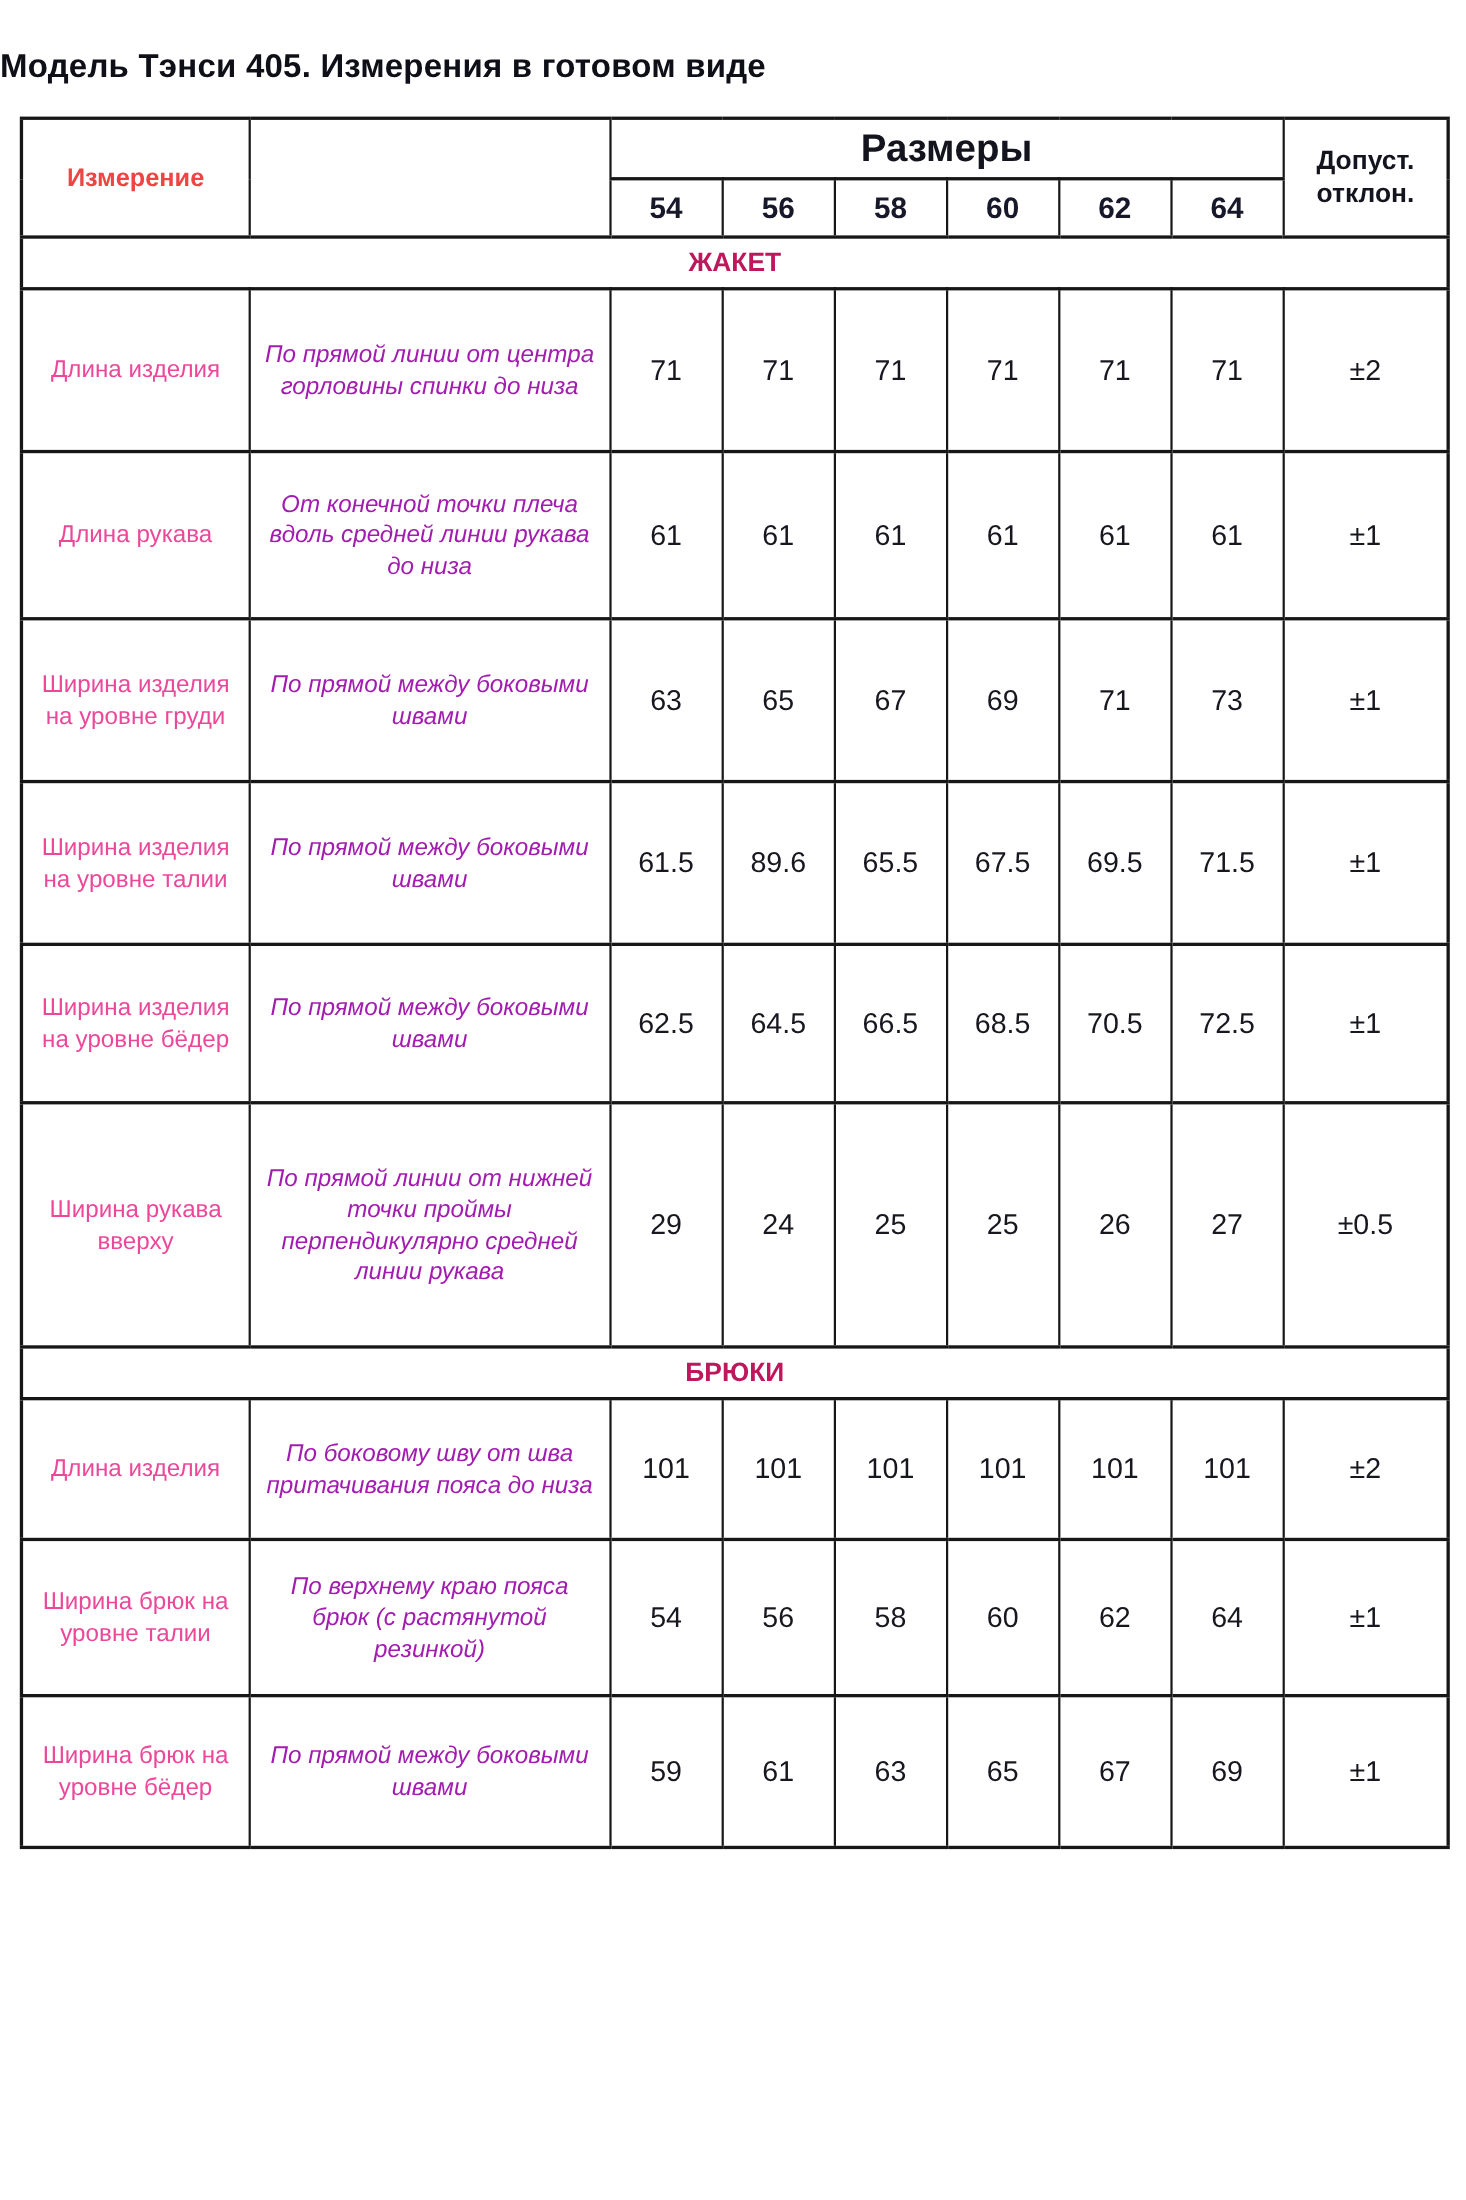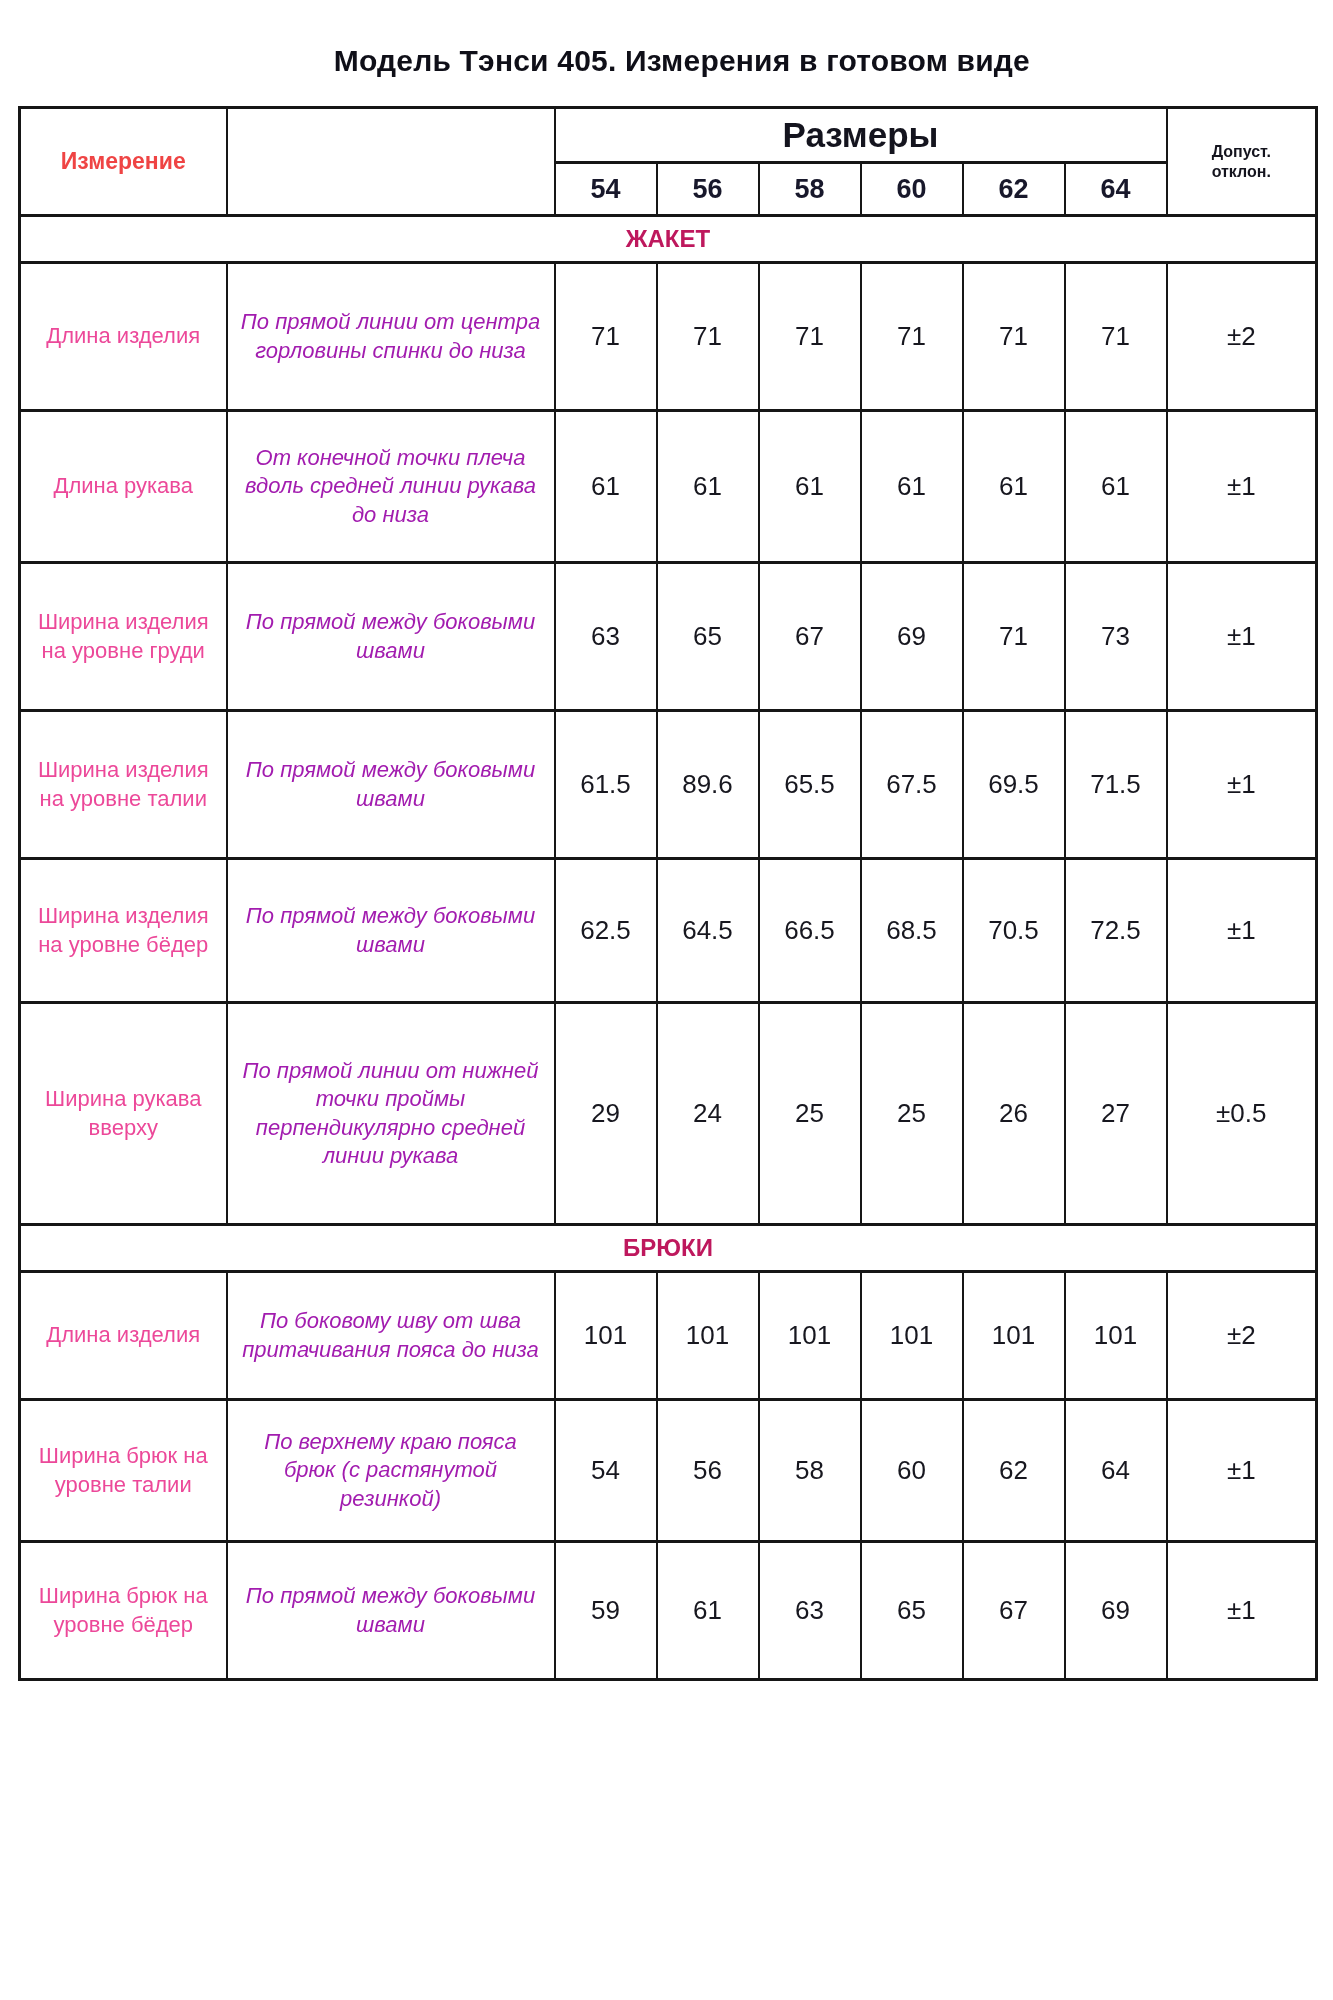--- a/index.html
+++ b/index.html
@@ -10,21 +10,21 @@
   body {
     width: 1333px;
     height: 2000px;
     overflow: hidden;
     font-family: "Liberation Sans", sans-serif;
     color: #1b1b22;
   }
   .title-wrap {
     width: 1030px;
     margin-top: 44px;
-    text-align: right;
+    text-align: left;
   }
   .doc-title {
     font-size: 30px;
     font-weight: bold;
     color: #0f0f18;
     letter-spacing: 0.2px;
   }
   table.meas {
     border-collapse: collapse;
     table-layout: fixed;
@@ -55,21 +55,21 @@
     height: 46px;
     color: #14141e;
   }
   th.size-num {
     font-size: 27px;
     font-weight: bold;
     height: 44px;
     color: #18182b;
   }
   th.tol-h {
-    font-size: 16px;
+    font-size: 24px;
     font-weight: bold;
     white-space: pre-line;
     line-height: 1.25;
     color: #14141e;
   }
   td.section-cell {
     font-size: 24px;
     font-weight: bold;
     height: 38px;
     color: #be185d;

